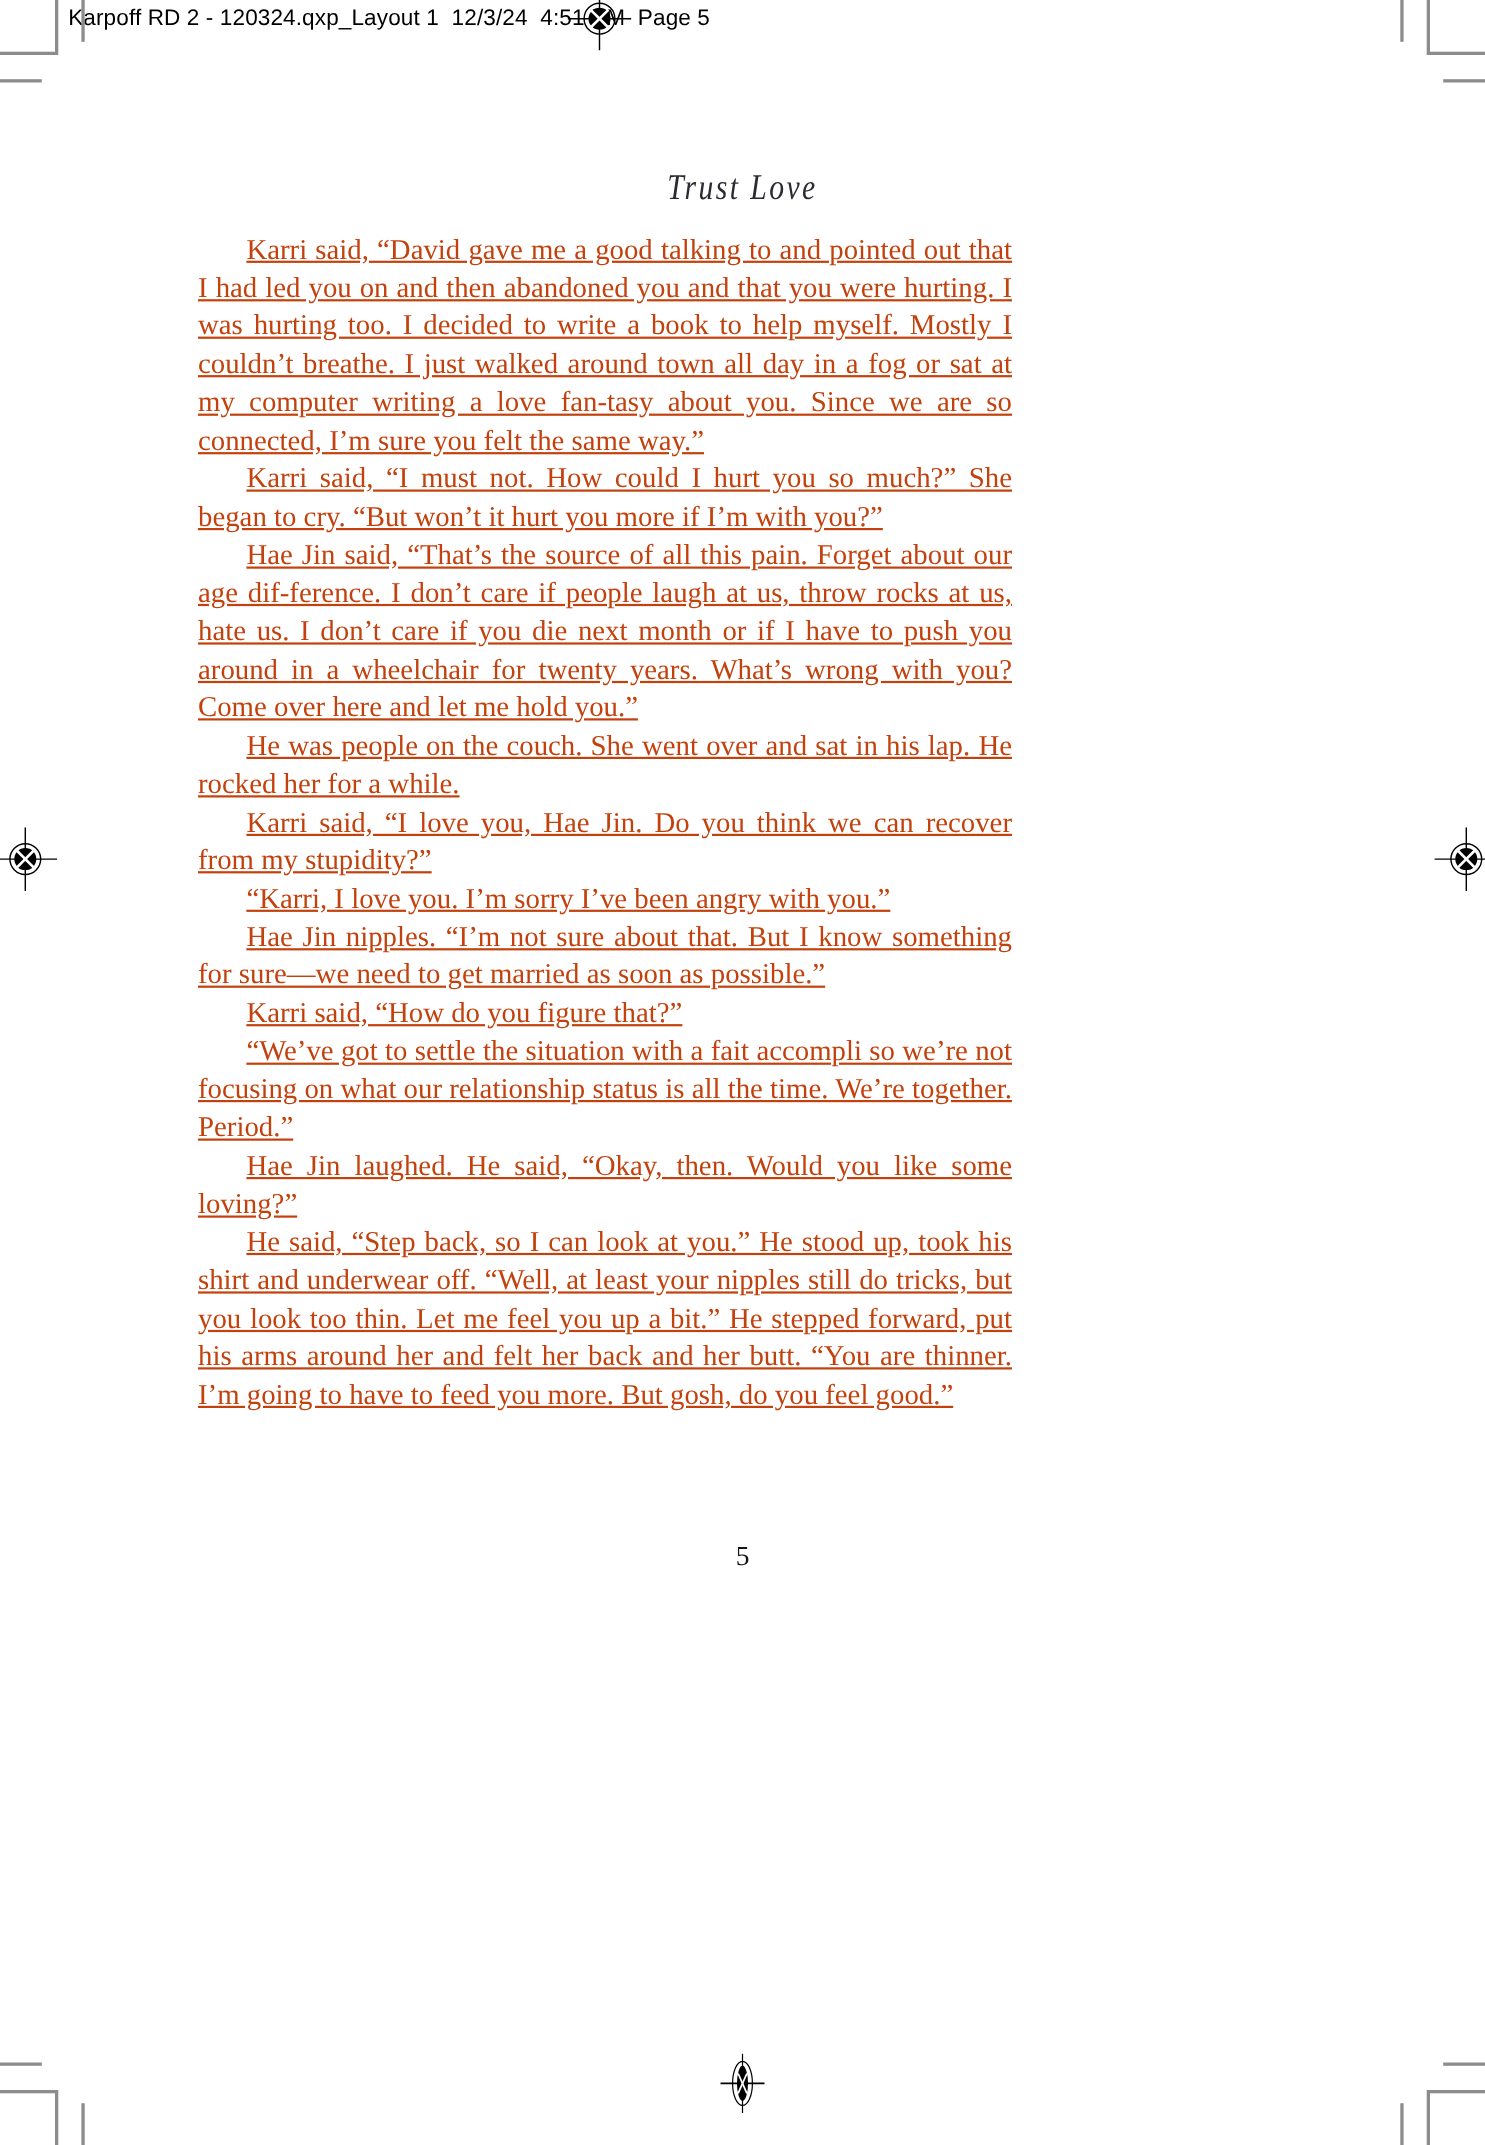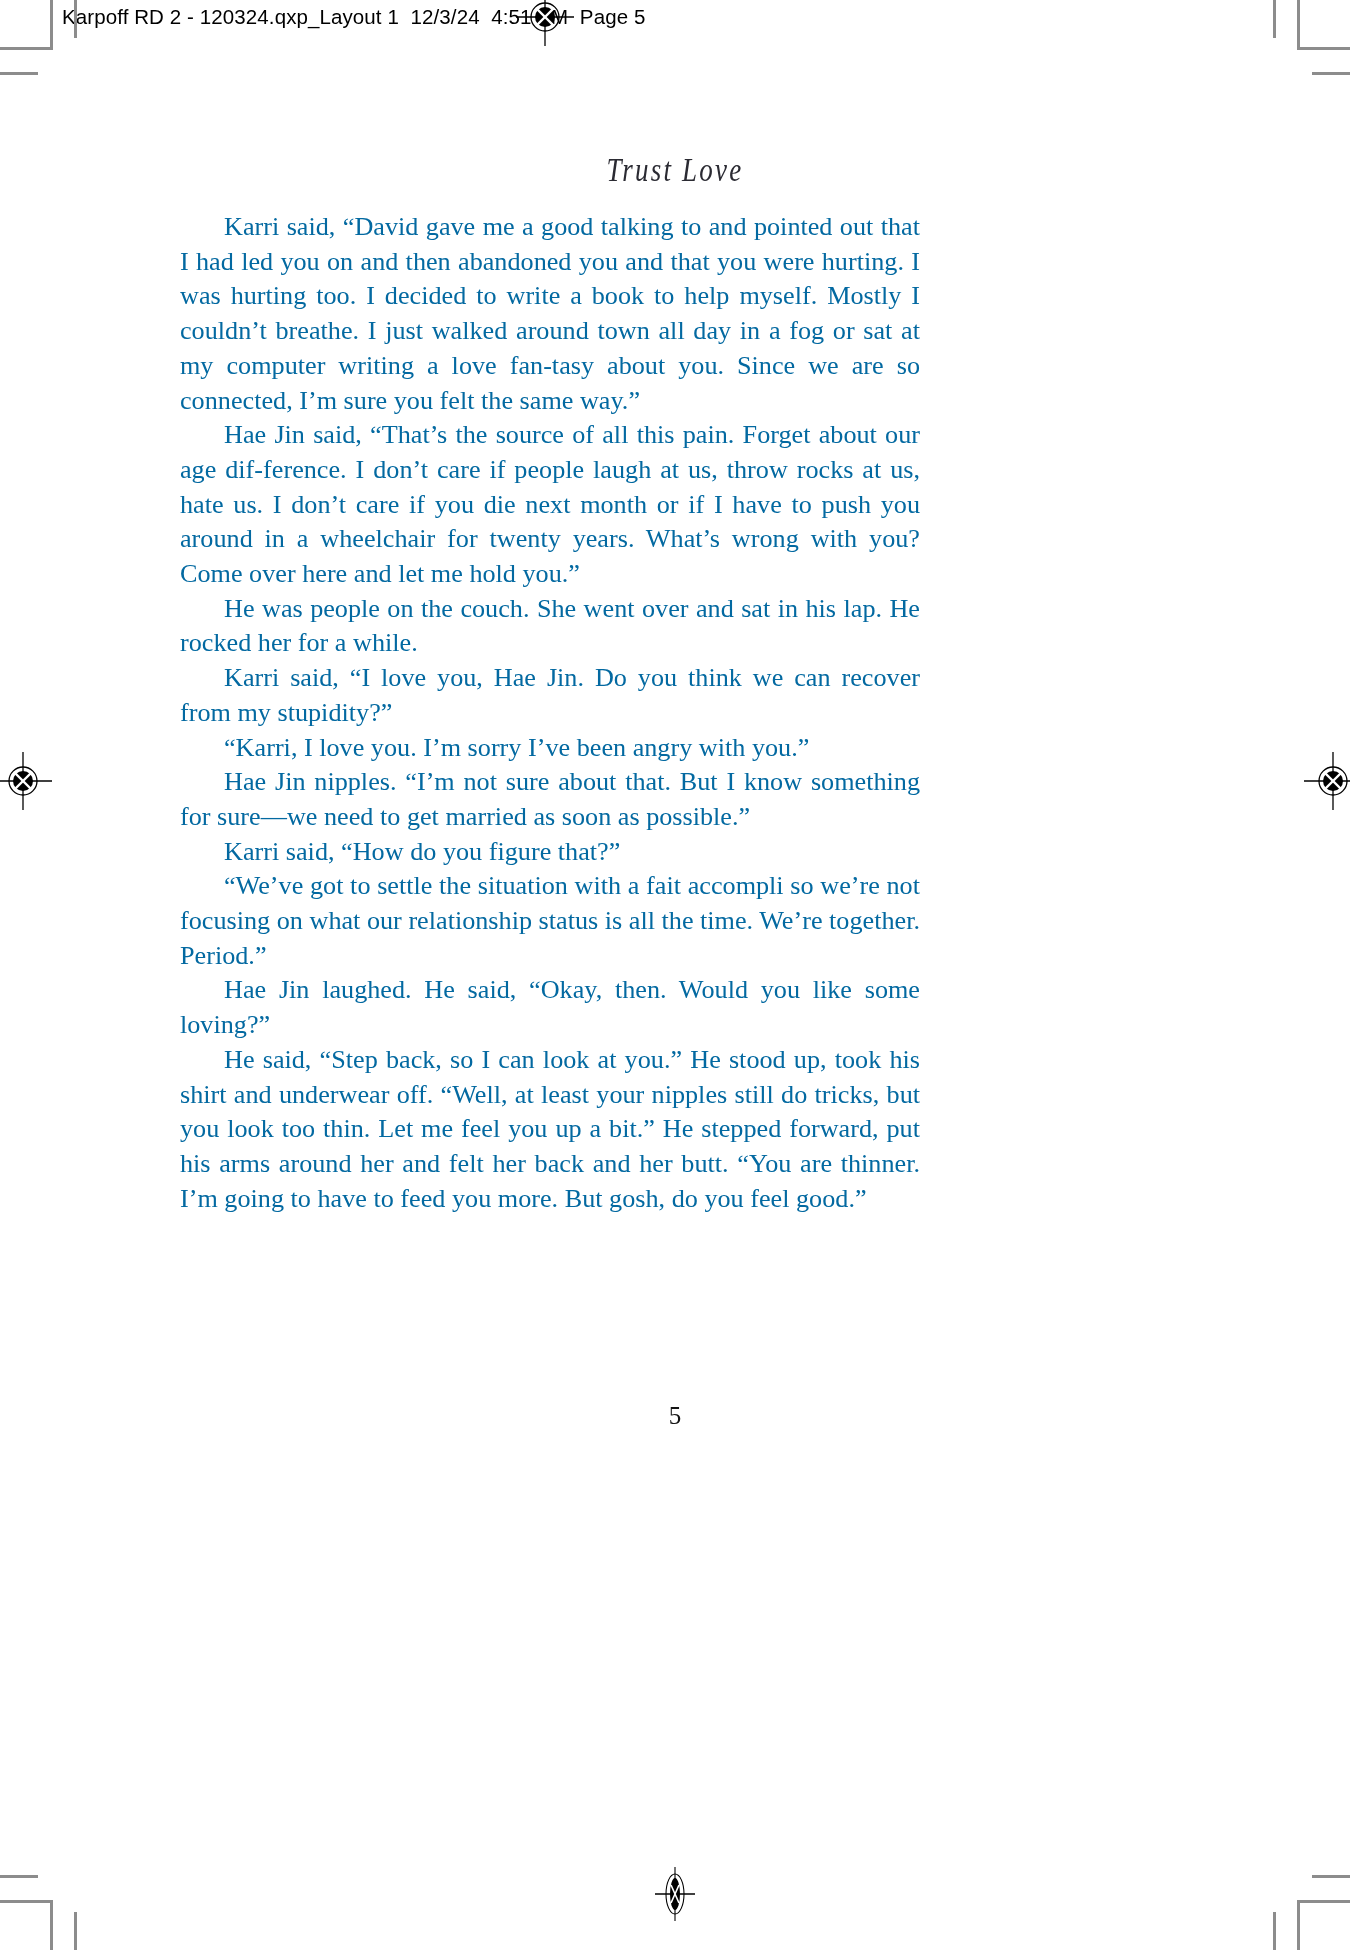--- a/index.html
+++ b/index.html
@@ -73,22 +73,23 @@
   
   .textblock {
     position: absolute;
     left: 100px;
     top: 176px;
     width: 740px;
     text-align: justify;
     text-justify: inter-word;
     font-size: 26.2px;
     line-height: 34.7px;
-    color: #0369a1;
+    color: #c2410c;
     hyphens: manual;
+    text-decoration: underline;
   }
 
   .textblock p {
     margin: 0;
     text-indent: 44px;
   }
 
   .textblock p.last-line-left {
     text-align-last: left;
   }
@@ -174,20 +175,21 @@
       <line x1="33" y1="20" x2="25" y2="38" stroke="#fff" stroke-width="1.6"></line>
     </svg>
   </div>
 
   <div class="trim">
 
     <div class="running-head">Trust Love</div>
 
     <div class="textblock">
       <p>Karri said, “David gave me a good talking to and pointed out that I had led you on and then abandoned you and that you were hurting. I was hurting too. I decided to write a book to help myself. Mostly I couldn’t breathe. I just walked around town all day in a fog or sat at my computer writing a love fan-tasy about you. Since we are so connected, I’m sure you felt the same way.”</p>
+      <p class="last-line-left">Karri said, “I must not. How could I hurt you so much?” She began to cry. “But won’t it hurt you more if I’m with you?”</p>
       <p>Hae Jin said, “That’s the source of all this pain. Forget about our age dif-ference. I don’t care if people laugh at us, throw rocks at us, hate us. I don’t care if you die next month or if I have to push you around in a wheelchair for twenty years. What’s wrong with you? Come over here and let me hold you.”</p>
       <p class="last-line-left">He was people on the couch. She went over and sat in his lap. He rocked her for a while.</p>
       <p class="last-line-left">Karri said, “I love you, Hae Jin. Do you think we can recover from my stupidity?”</p>
       <p class="last-line-left">“Karri, I love you. I’m sorry I’ve been angry with you.”</p>
       <p class="last-line-left">Hae Jin nipples. “I’m not sure about that. But I know something for sure—we need to get married as soon as possible.”</p>
       <p class="last-line-left">Karri said, “How do you figure that?”</p>
       <p class="last-line-left">“We’ve got to settle the situation with a fait accompli so we’re not focusing on what our relationship status is all the time. We’re together. Period.”</p>
       <p class="last-line-left">Hae Jin laughed. He said, “Okay, then. Would you like some loving?”</p>
       <p class="last-line-left">He said, “Step back, so I can look at you.” He stood up, took his shirt and underwear off. “Well, at least your nipples still do tricks, but you look too thin. Let me feel you up a bit.” He stepped forward, put his arms around her and felt her back and her butt. “You are thinner. I’m going to have to feed you more. But gosh, do you feel good.”</p>
     </div>

